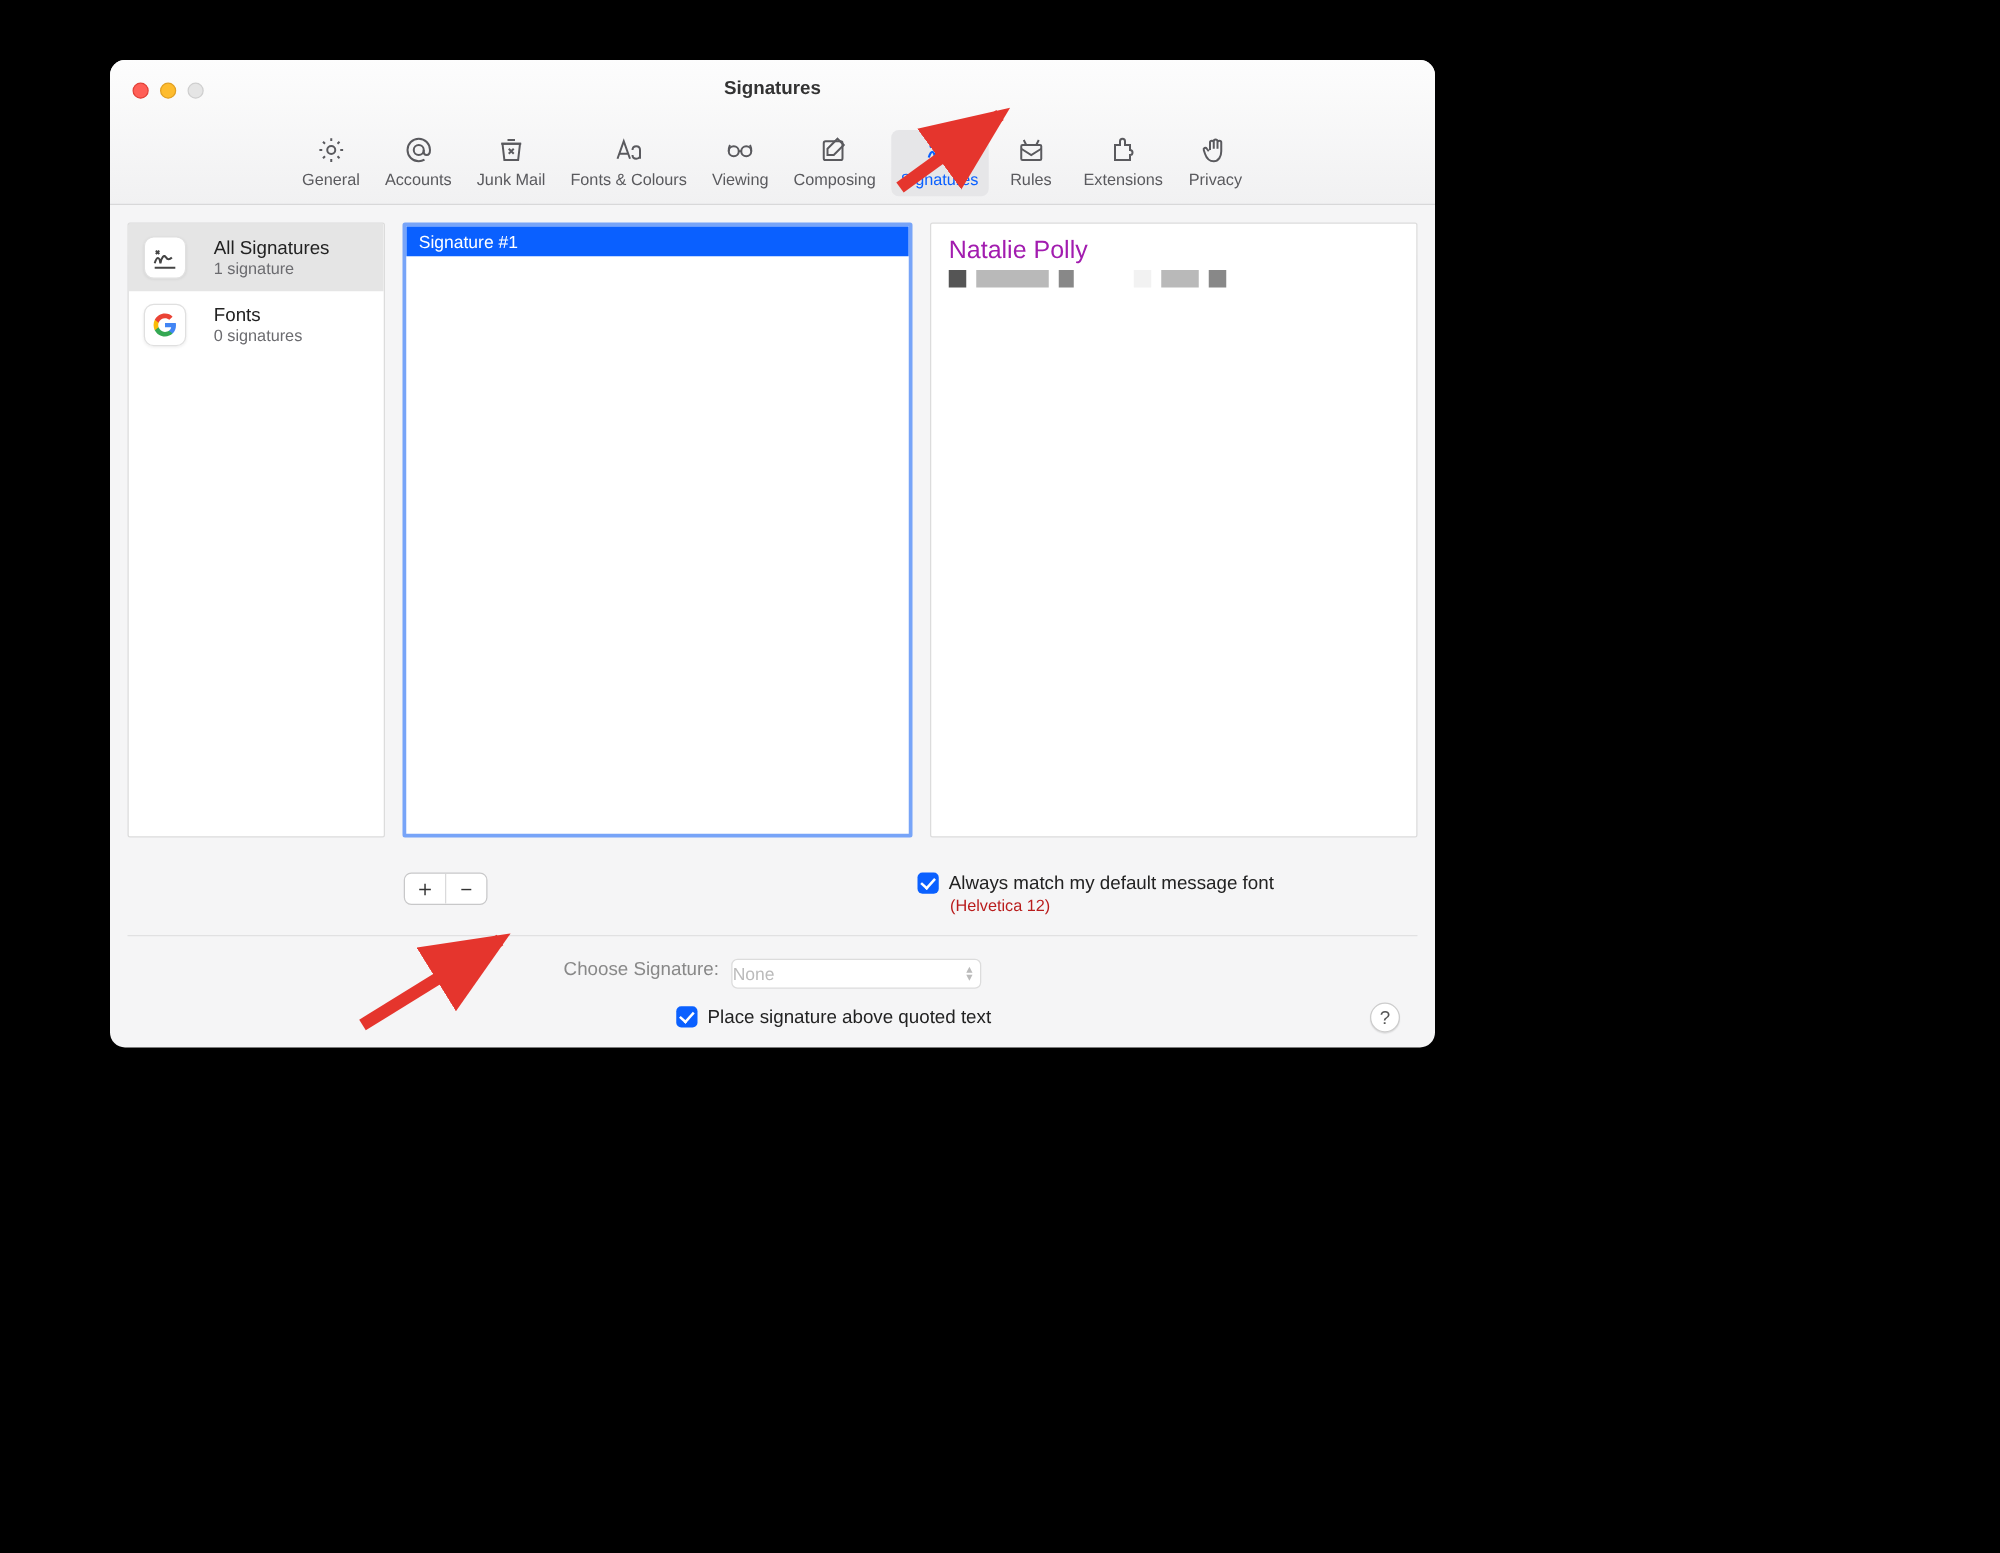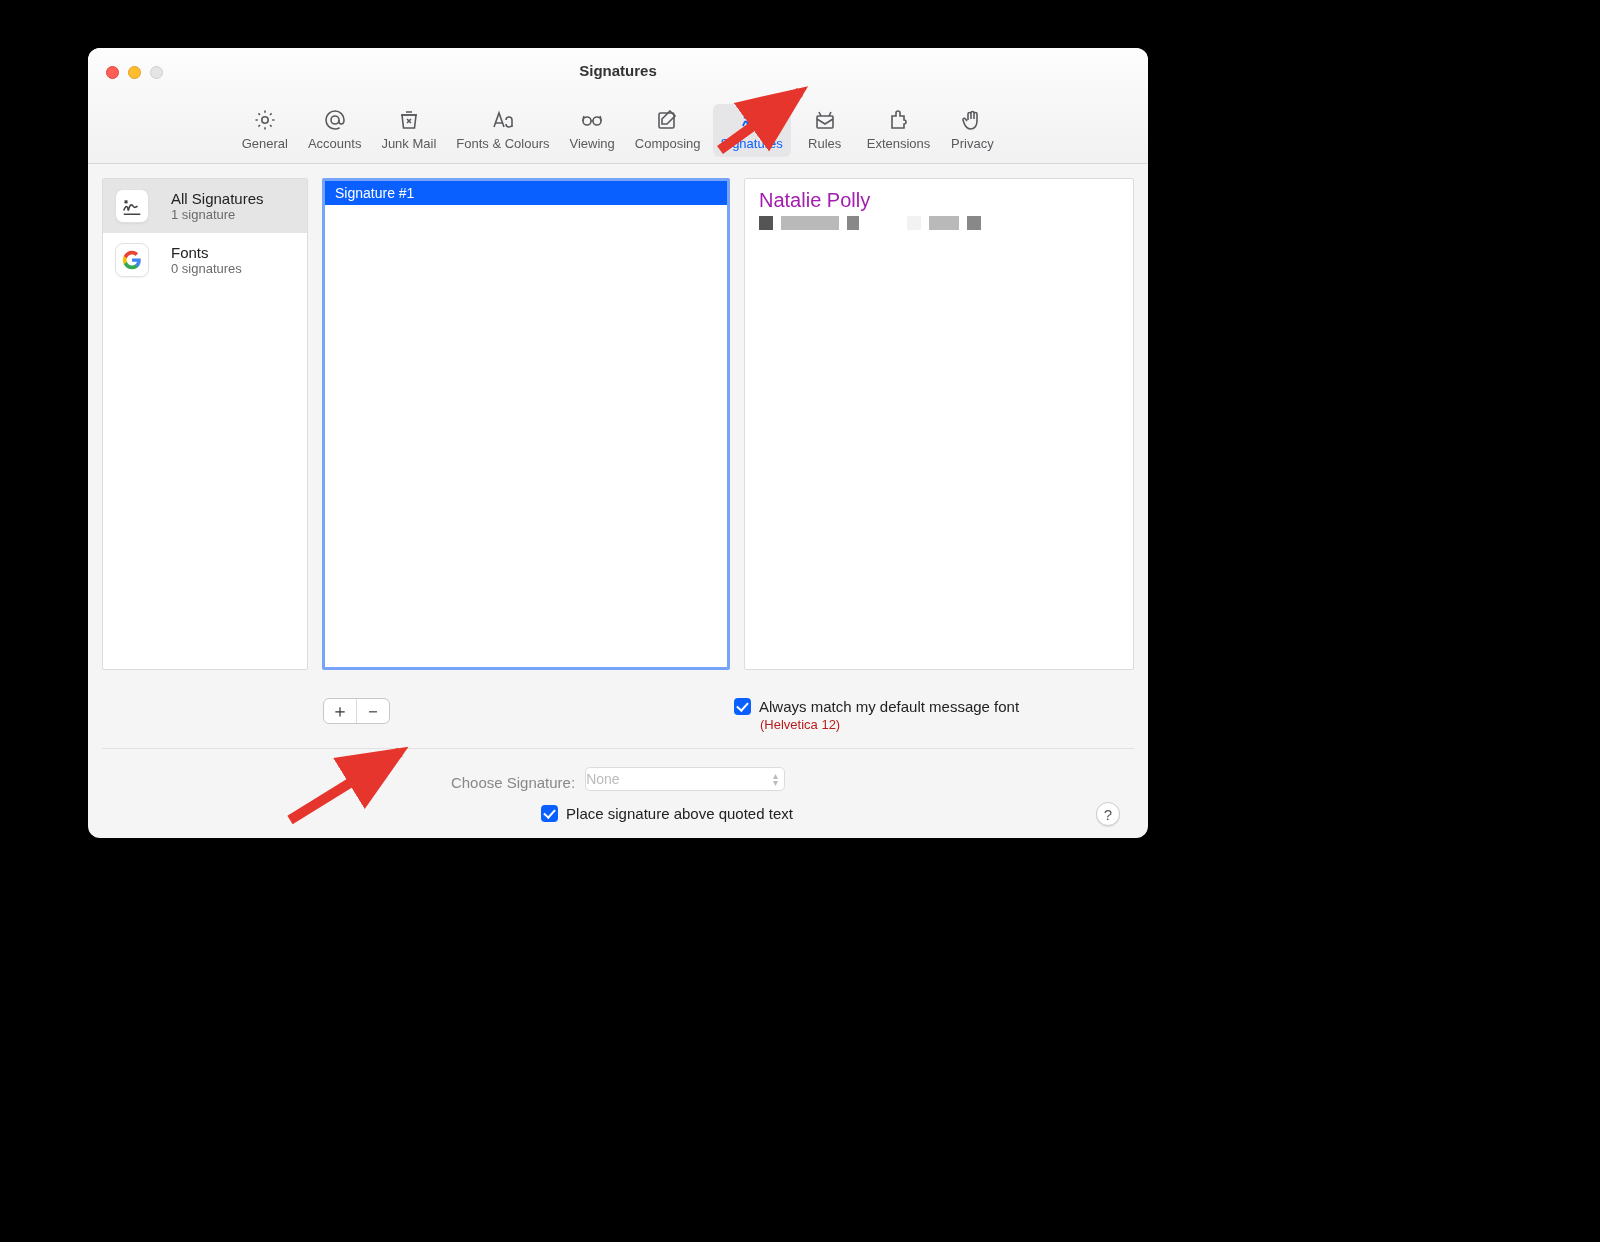--- a/index.html
+++ b/index.html
@@ -210,21 +210,21 @@
     transform: rotate(42deg);
   }
 
   .footer {
     border-top: 1px solid #e1e1e2;
     padding: 18px 14px 16px 14px;
     position: relative;
   }
   .choose-row {
     display: flex;
-    align-items: flex-end;
+    align-items: flex-start;
     justify-content: center;
     gap: 10px;
   }
   .choose-label {
     font-size: 15px;
     color: #888;
   }
   .select-fake {
     width: 200px;
     height: 24px;

